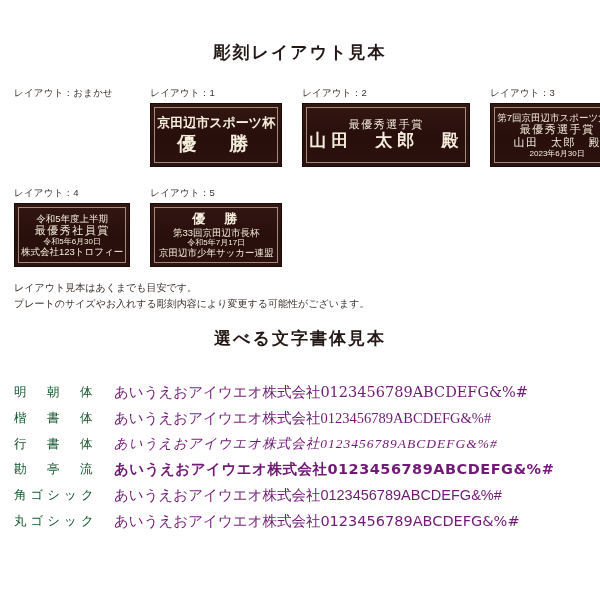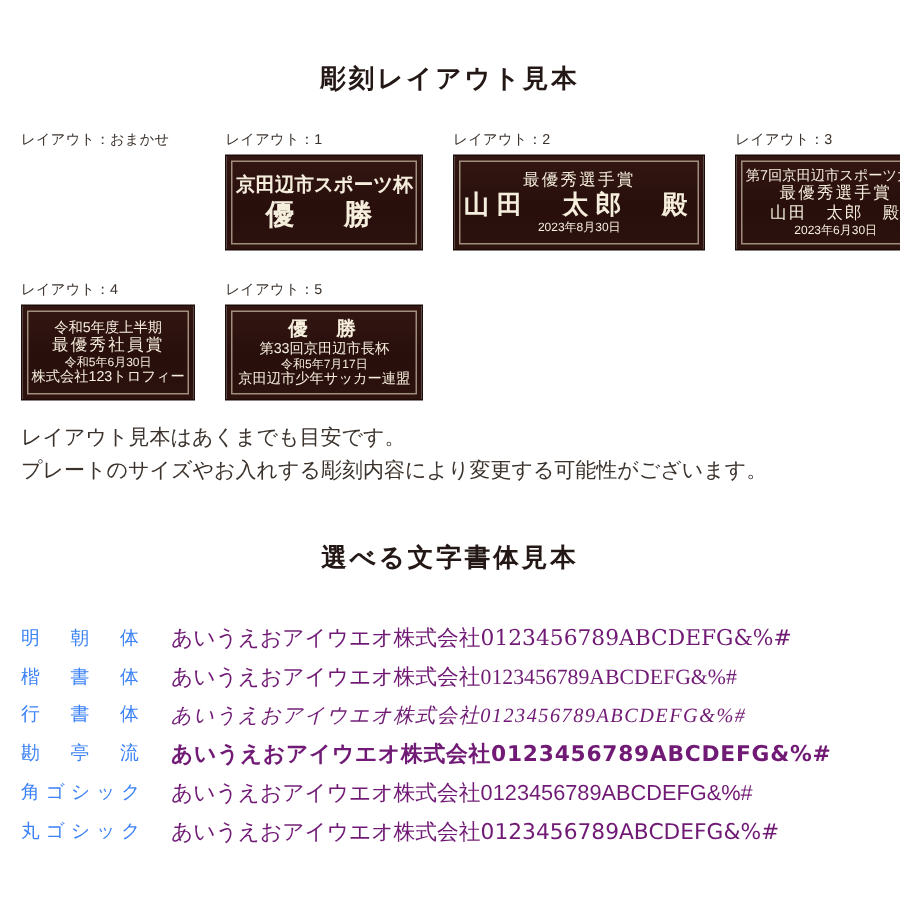--- a/index.html
+++ b/index.html
@@ -102,40 +102,40 @@
   .ln.sz-l  { font-size: 13px; font-weight: 600; }
   .ln.sz-xl { font-size: 17px; letter-spacing: 5px; font-weight: 600; }
   .ln.sz-xxl{ font-size: 19px; letter-spacing: 7px; font-weight: 600; }
   .ln.sp1 { letter-spacing: 1.5px; }
   .ln.sp2 { letter-spacing: 3px; }
   .ln.gap-t { margin-top: 3px; }
 
   
   .notes {
     margin-top: 13px;
-    font-size: 14px;
+    font-size: 10px;
     line-height: 1.6;
     color: #3b322c;
   }
 
   
-  .fonts-head { margin-top: 20px; }
+  .fonts-head { }
   .font-list {
     margin-top: 18px;
   }
   .font-row {
     display: flex;
     align-items: center;
     margin-bottom: 7px;
   }
   .font-name {
     flex: 0 0 100px;
     font-size: 12.5px;
     letter-spacing: 4px;
-    color: #3b82f6;
+    color: #14532d;
     white-space: nowrap;
   }
   .font-sample {
     flex: 1 1 auto;
     font-size: 14.5px;
     color: #701a75;
     white-space: nowrap;
     letter-spacing: 0px;
   }
   .f-mincho  { font-family: "DejaVu Serif", serif; }
@@ -173,21 +173,20 @@
       </div>
     </div>
 
     <div class="plate-cell">
       <div class="plate-label">レイアウト：2</div>
       <div class="plate">
         <span class="inner-border"></span>
         <div class="lines">
           <span class="ln sz-m sp1">最優秀選手賞</span>
           <span class="ln sz-xl">山田　太郎　殿</span>
-          <span class="ln sz-xs">2023年8月30日</span>
         </div>
       </div>
     </div>
 
     <div class="plate-cell">
       <div class="plate-label">レイアウト：3</div>
       <div class="plate">
         <span class="inner-border"></span>
         <div class="lines">
           <span class="ln sz-s">第7回京田辺市スポーツ大会</span>

